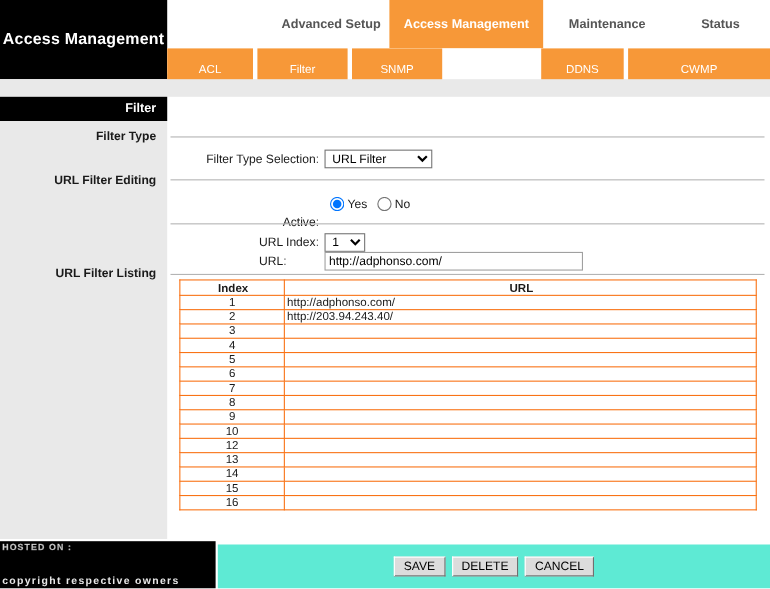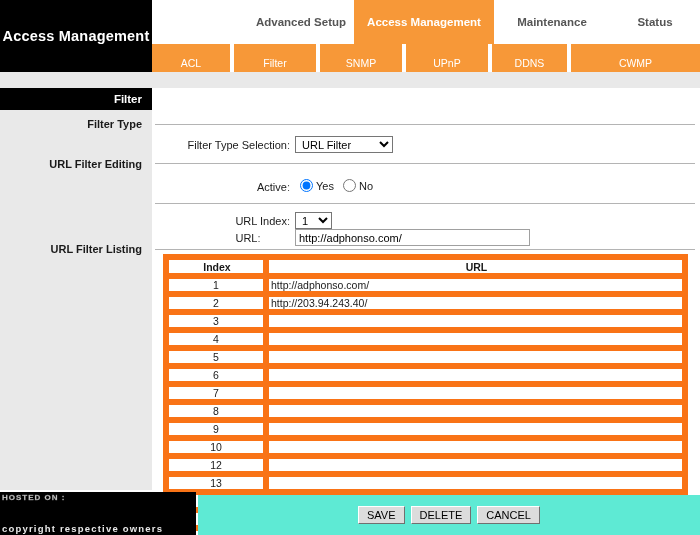--- a/index.html
+++ b/index.html
@@ -173,21 +173,21 @@
 
   
   #listing {
     position: absolute;
     left: 163px; top: 254px;
     width: 525px;
     border-collapse: collapse;
     background: #ffffff;
   }
   #listing td, #listing th {
-    border: 6px solid #f97316;
+    border: 1px solid #f97316;
     height: 12px;
     font-size: 10.5px;
     font-weight: normal;
     padding: 0 0 0 2px;
     line-height: 12px;
   }
   #listing th {
     font-weight: bold;
     text-align: center;
     height: 13px;
@@ -269,21 +269,20 @@
     <div class="mtab" style="left:96px;width:106px;">Advanced Setup</div>
     <div class="mtab active" style="left:202px;width:140px;">Access Management</div>
     <div class="mtab" style="left:342px;width:116px;">Maintenance</div>
     <div class="mtab" style="left:458px;width:90px;">Status</div>
   </div>
 
   <div id="sub-tabs">
     <div class="stab" style="left:0px;width:78px;">ACL</div>
     <div class="stab" style="left:82px;width:82px;">Filter</div>
     <div class="stab" style="left:168px;width:82px;">SNMP</div>
-    <div class="stab" style="left:254px;width:82px;">UPnP</div>
     <div class="stab" style="left:340px;width:75px;">DDNS</div>
     <div class="stab" style="left:419px;width:129px;">CWMP</div>
   </div>
 </div>
 
 <div id="gray-strip"></div>
 
 <div id="sidebar"></div>
 <div id="section-title">Filter</div>
 
@@ -295,21 +294,21 @@
 
 <div class="frm-label" style="left:180px;top:139px;width:110px;">
   <span>Filter Type Selection</span><span class="colon">:</span>
 </div>
 <select class="fld" style="left:295px;top:136px;width:98px;">
   <option>URL Filter</option>
 </select>
 
 <div class="divider" style="top:163px;"></div>
 
-<div class="frm-label" style="left:210px;top:181px;width:80px;">
+<div class="frm-label" style="left:210px;top:196px;width:80px;">
   <span>Active</span><span class="colon">:</span>
 </div>
 <div class="radio-wrap" style="left:300px;top:179px;">
   <input type="radio" name="active" id="act-yes" checked="" style="">
   <label for="act-yes">Yes</label>
   <input type="radio" name="active" id="act-no" style="">
   <label for="act-no">No</label>
 </div>
 
 <div class="divider" style="top:203px;"></div>

